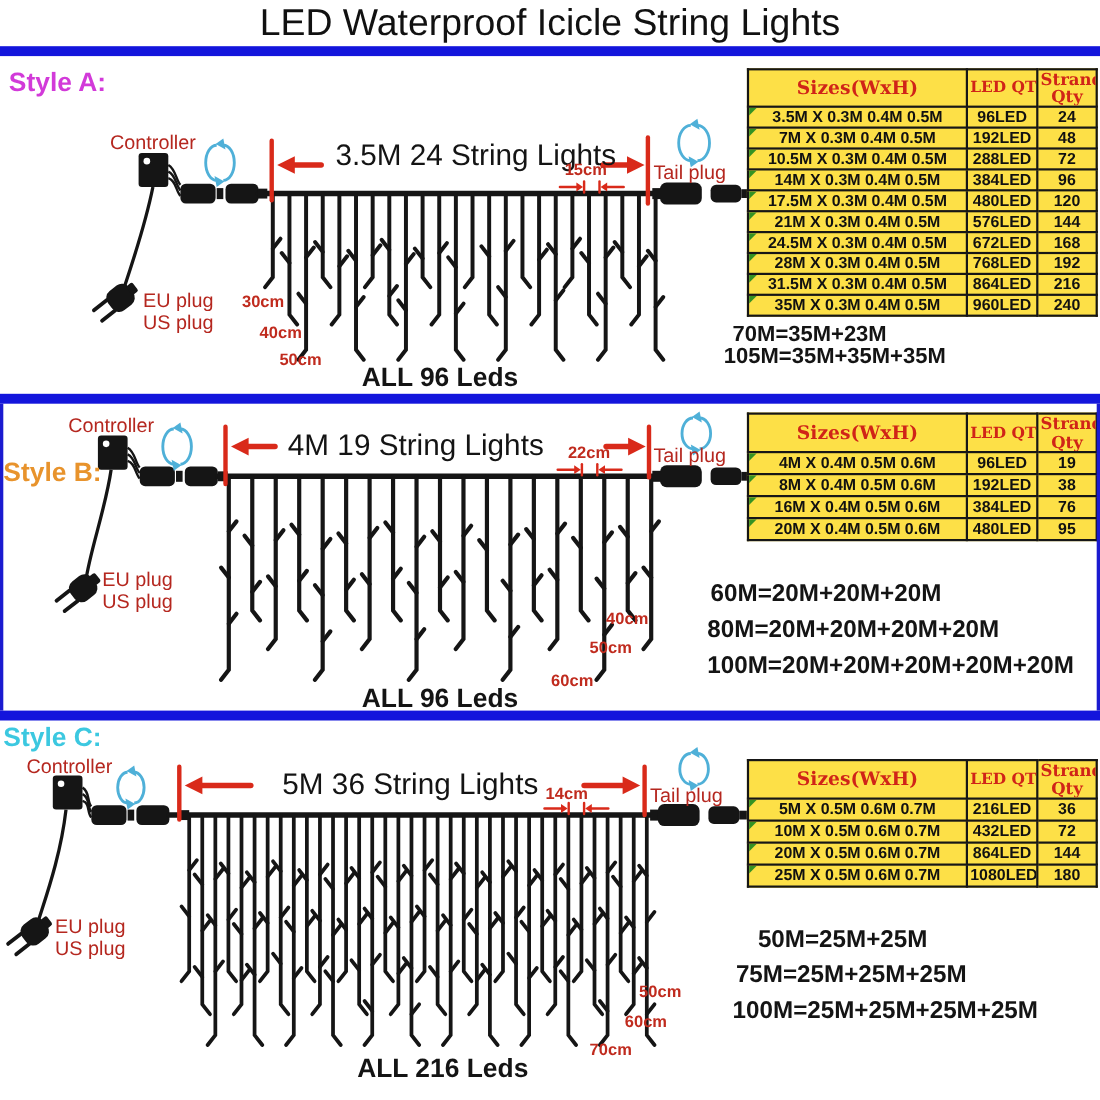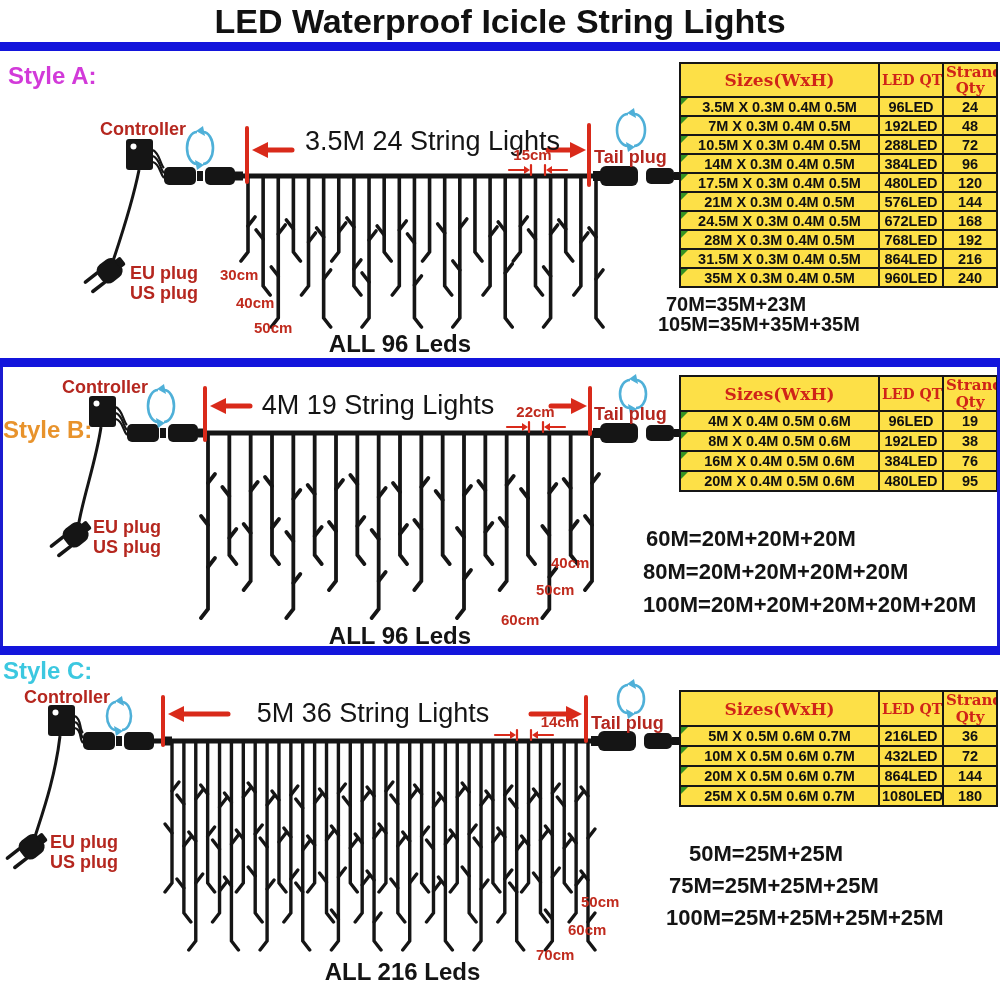--- a/index.html
+++ b/index.html
@@ -1,24 +1,24 @@
 <!DOCTYPE html>
 <html><head>
 <meta charset="utf-8">
 <style>
   html,body{margin:0;padding:0;background:#fff}
   #canvas{position:relative;width:1000px;height:1000px;background:#fff;
     font-family:"Liberation Sans",sans-serif;overflow:hidden}
   .abs{position:absolute}
   .title{position:absolute;left:0;top:2px;width:100%;text-align:center;
-    font-size:34px;font-weight:bold;color:#111;white-space:nowrap}
+    font-size:34px;font-weight:normal;color:#111;white-space:nowrap}
   .bar{position:absolute;left:0;width:1000px;height:9px;background:#1315dc;z-index:4}
   .vbar{position:absolute;width:3px;background:#1b1bd0;z-index:4}
   .style-lbl{font-size:24px;font-weight:bold;white-space:nowrap;z-index:3}
-  .lbl-dr{position:absolute;font-size:18px;font-weight:bold;color:#b5271f;white-space:nowrap;z-index:3}
+  .lbl-dr{position:absolute;font-size:18px;font-weight:normal;color:#b5271f;white-space:nowrap;z-index:3}
   .lbl-cm{position:absolute;font-size:15px;font-weight:bold;color:#c02b1e;white-space:nowrap;z-index:3}
   .banner{position:absolute;font-size:27px;font-weight:normal;color:#141414;text-align:center;white-space:nowrap;z-index:3}
   .total{position:absolute;font-size:24px;font-weight:bold;color:#141414;text-align:center;white-space:nowrap;z-index:3}
   .combos{position:absolute;z-index:3}
   .combo-line{font-weight:bold;color:#141414;white-space:nowrap}
   #combos-0 .combo-line{font-size:20px;line-height:20px}
   #combos-0 .combo-line:nth-child(1){margin-left:8px}
   #combos-1 .combo-line{font-size:22px;line-height:33px}
   #combos-1 .combo-line:nth-child(1){margin-left:3px}
   #combos-2 .combo-line{font-size:22px;line-height:32px}
@@ -466,21 +466,21 @@
   <div class="total" style="left:320px;top:622px;width:160px">ALL 96 Leds</div>
   <div class="combos" id="combos-1" style="left:643px;top:522px">
       <div class="combo-line">60M=20M+20M+20M</div>
       <div class="combo-line">80M=20M+20M+20M+20M</div>
       <div class="combo-line">100M=20M+20M+20M+20M+20M</div>
     </div>
 
   <div class="abs style-lbl" style="left:3px;top:657px;color:#3cc8e0">Style C:</div>
   <div class="lbl-dr" style="left:24px;top:687px">Controller</div>
   <div class="banner" style="left:248px;top:698px;width:250px">5M 36 String Lights</div>
-  <div class="lbl-cm" style="left:524px;top:713px;width:55px;text-align:right">14cm</div>
+  <div class="lbl-cm" style="left:496px;top:713px;width:55px;text-align:left">14cm</div>
   <div class="lbl-dr" style="left:591px;top:713px">Tail plug</div>
   <div class="lbl-dr" style="left:50px;top:832px;line-height:20px">EU plug</div>
   <div class="lbl-dr" style="left:50px;top:852px;line-height:20px">US plug</div>
   <div class="lbl-cm" style="left:581px;top:893px">50cm</div>
   <div class="lbl-cm" style="left:568px;top:921px">60cm</div>
   <div class="lbl-cm" style="left:536px;top:946px">70cm</div>
   <div class="total" style="left:315px;top:958px;width:175px">ALL 216 Leds</div>
   <div class="combos" id="combos-2" style="left:666px;top:838px">
       <div class="combo-line">50M=25M+25M</div>
       <div class="combo-line">75M=25M+25M+25M</div>

